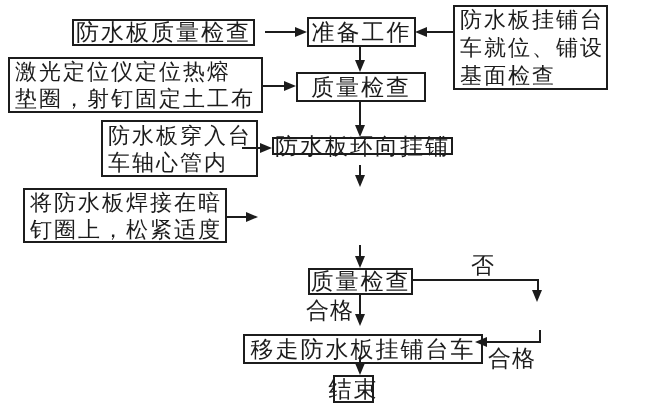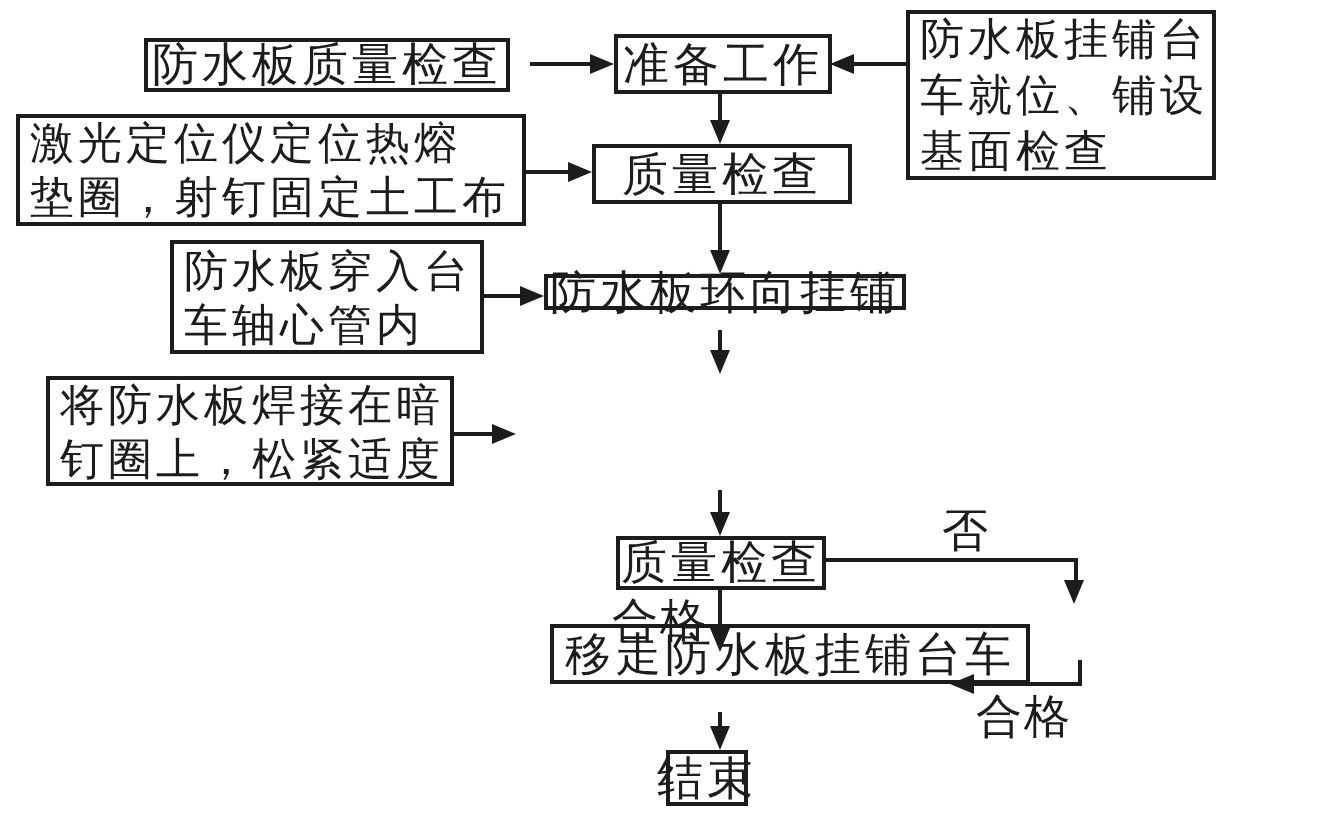--- a/index.html
+++ b/index.html
@@ -42,37 +42,37 @@
     <span>基面检查</span>
   </div>
 
   <div class="node multi" style="left:8px;top:57px;width:255px;height:56px;">
     <span>激光定位仪定位热熔</span>
     <span>垫圈，射钉固定土工布</span>
   </div>
 
   <div class="node" style="left:296px;top:72px;width:130px;height:30px;">质量检查</div>
 
-  <div class="node multi" style="left:85px;top:120px;width:157px;height:57px;">
+  <div class="node multi" style="left:101px;top:120px;width:157px;height:57px;">
     <span>防水板穿入台</span>
     <span>车轴心管内</span>
   </div>
 
   <div class="node" style="left:272px;top:137px;width:181px;height:18px;">防水板环向挂铺</div>
 
   <div class="node multi" style="left:23px;top:188px;width:204px;height:55px;">
     <span>将防水板焊接在暗</span>
     <span>钉圈上，松紧适度</span>
   </div>
 
 
   <div class="node" style="left:308px;top:268px;width:105px;height:27px;">质量检查</div>
 
 
-  <div class="node" style="left:243px;top:312px;width:240px;height:30px;margin-left:32px;">移走防水板挂铺台车</div>
+  <div class="node" style="left:243px;top:334px;width:240px;height:30px;">移走防水板挂铺台车</div>
 
   <div class="node" style="left:333px;top:375px;width:41px;height:28px;text-align:right;">结束</div>
 
   <div class="hline" style="left:265px;top:31px;width:31px;"></div>
   <div class="ar r" style="left:295px;top:27px;"></div>
 
   <div class="hline" style="left:427px;top:31px;width:26px;"></div>
   <div class="ar l" style="left:415px;top:27px;"></div>
 
   <div class="vline" style="left:359px;top:47px;height:14px;"></div>

